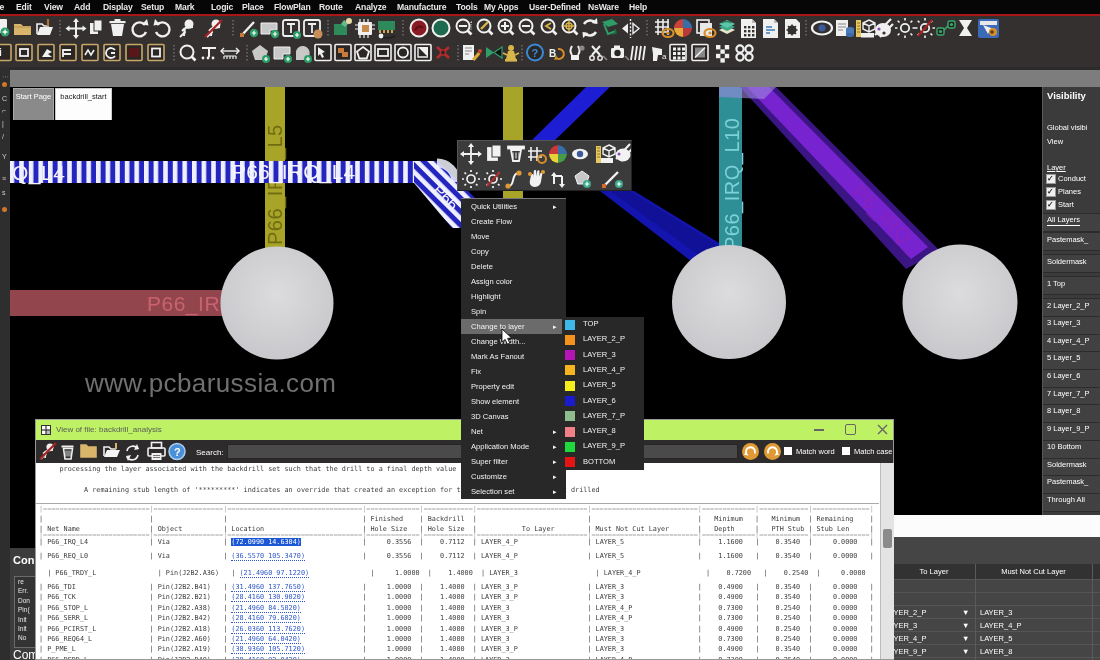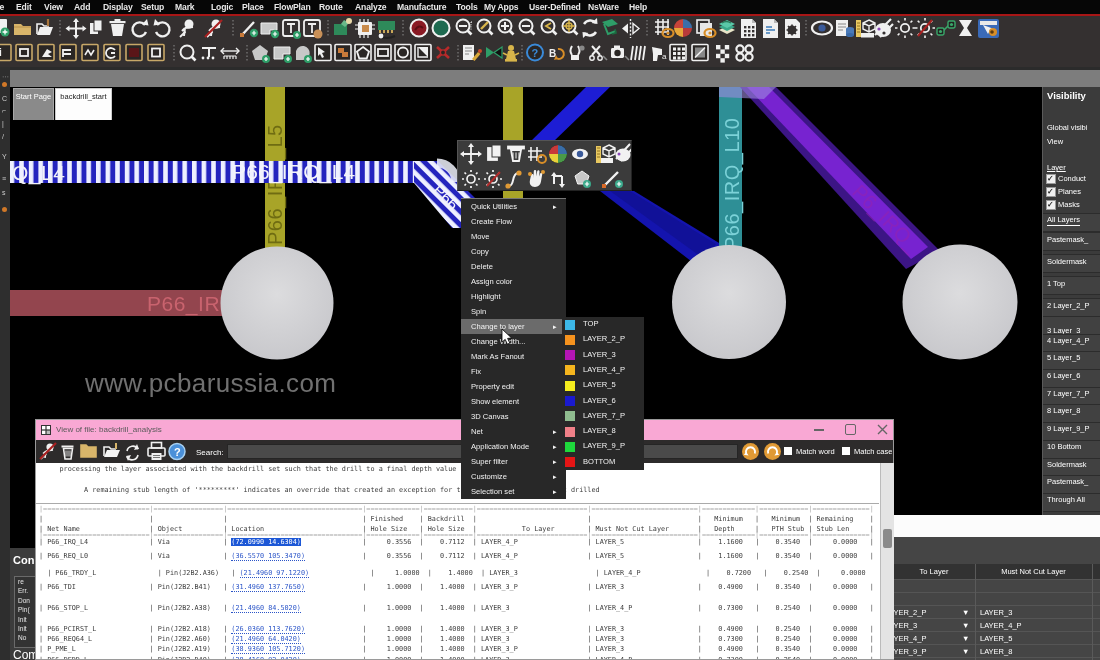--- a/index.html
+++ b/index.html
@@ -29,21 +29,21 @@
             border-left:1px solid #5a5a5a;overflow:hidden;font-size:7.5px;}
   #vispanel .t{position:absolute;left:4px;white-space:nowrap;}
   #vispanel .row{position:absolute;left:0;width:58px;height:17px;background:#414141;
                  border-top:1px solid #2c2c2c;border-bottom:1px solid #2c2c2c;}
   .cb{position:absolute;width:8px;height:8px;background:#f0f0f0;border:1px solid #999;}
   .cb:after{content:"✓";position:absolute;left:0px;top:-1px;color:#222;font-size:8px;font-weight:bold;}
   
   #conpanel{left:10px;top:548px;width:25px;height:112px;background:#3c3c3c;color:#fff;overflow:hidden;}
   
   #win{left:35px;top:419px;width:859px;height:241px;background:#fff;border:1px solid #9a9a9a;box-sizing:border-box;}
-  #wtitle{left:0;top:0;width:857px;height:20px;background:#f9a8d4;border-bottom:1px solid #ddd;}
+  #wtitle{left:0;top:0;width:857px;height:20px;background:#bef264;border-bottom:1px solid #ddd;}
   #wtools{left:0;top:20px;width:857px;height:23px;background:#2d2b2b;}
   #wsearch{left:191px;top:4px;width:511px;height:15px;background:#4a4a4a;border:1px solid #252525;box-sizing:border-box;}
   #wbody{left:0;top:43px;width:857px;height:196px;background:#fff;overflow:hidden;
          font-family:"Liberation Mono", monospace;font-size:6.8px;color:#3c3c3c;}
   #wbody pre{margin:0;position:absolute;left:3px;line-height:10.35px;letter-spacing:0;}
   .seprow{color:#a8a8a8;}
   #wscroll{left:844px;top:43px;width:14px;height:196px;background:#e4e4e4;border-left:1px solid #bbb;box-sizing:border-box;}
   #wthumb{left:2px;top:66px;width:9px;height:19px;background:#8b8b8b;border-radius:2px;}
   .loc{color:#2b55c8;border-bottom:1px dotted #2b55c8;}
   .locsel{color:#fff;background:#1c57d6;}
@@ -445,33 +445,33 @@
   <div id="vispanel" class="abs">
     <div class="t" style="top:3px;font-size:9.5px;font-weight:bold">Visibility</div>
     <div class="t" style="top:36px">Global visibi</div>
     <div class="t" style="top:50px">View</div>
     <div class="t" style="top:76px;text-decoration:underline">Layer</div>
     <span class="cb" style="left:3px;top:87px"></span>
     <div class="t" style="left:15px;top:87px">Conduct</div>
     <span class="cb" style="left:3px;top:100px"></span>
     <div class="t" style="left:15px;top:100px">Planes</div>
     <span class="cb" style="left:3px;top:113px"></span>
-    <div class="t" style="left:15px;top:113px">Masks</div>
+    <div class="t" style="left:15px;top:113px">Start</div>
     <div class="row" style="top:126px"></div>
     <div class="t" style="top:128px;border-bottom:1px solid #fff;padding-bottom:1px">All Layers</div>
     <div class="row" style="top:145px"></div>
     <div class="t" style="top:148px">Pastemask_</div>
     <div class="row" style="top:167px"></div>
     <div class="t" style="top:170px">Soldermask</div>
     <div class="row" style="top:189px"></div>
     <div class="t" style="top:192px">1 Top</div>
     <div class="row" style="top:211px"></div>
     <div class="t" style="top:214px">2 Layer_2_P</div>
     <div class="row" style="top:229px"></div>
-    <div class="t" style="top:239px">3 Layer_3</div>
+    <div class="t" style="top:231px">3 Layer_3</div>
     <div class="row" style="top:247px"></div>
     <div class="t" style="top:249px">4 Layer_4_P</div>
     <div class="row" style="top:264px"></div>
     <div class="t" style="top:266px">5 Layer_5</div>
     <div class="row" style="top:282px"></div>
     <div class="t" style="top:284px">6 Layer_6</div>
     <div class="row" style="top:300px"></div>
     <div class="t" style="top:302px">7 Layer_7_P</div>
     <div class="row" style="top:317px"></div>
     <div class="t" style="top:319px">8 Layer_8</div>
@@ -587,21 +587,23 @@
       <pre style="top:22px">           A remaining stub length of '*********' indicates an override that created an exception for the pin or via that was not drilled</pre>
       <div class="abs" style="left:0;top:40px;width:843px;height:1px;background:#aaa"></div>
       <pre style="top:41px" class="seprow">|==========================|=================|=================================|=============|============|===========================|==========================|=============|============|==============|</pre>
       <pre style="top:60.5px">| Net Name                 | Object          | Location                        | Hole Size   | Hole Size  |           To Layer        | Must Not Cut Layer       |   Depth     |   PTH Stub | Stub Len     |</pre>
       <pre style="top:50.5px">|                          |                 |                                 | Finished    | Backdrill  |                           |                          |   Minimum   |   Minimum  | Remaining    |</pre>
       <pre style="top:67px" class="seprow">|==========================|=================|=================================|=============|============|===========================|==========================|=============|============|==============|</pre>
       <pre style="top:74px">| P66_IRQ_L4               | Via             | <span class="locsel">(72.0990 14.6304)</span>               |     0.3556  |    0.7112  | LAYER_4_P                 | LAYER_5                  |    1.1600   |    0.3540  |     0.0000   |</pre>
       <pre style="top:88.00px">| P66_REQ_L0               | Via             | <span class="loc">(36.5570 105.3470)</span>              |     0.3556  |    0.7112  | LAYER_4_P                 | LAYER_5                  |    1.1600   |    0.3540  |     0.0000   |</pre>
       <pre style="top:105px">  | P66_TRDY_L               | Pin(J2B2.A36)   | <span class="loc">(21.4960 97.1220)</span>               |     1.0000  |    1.4000  | LAYER_3                   | LAYER_4_P                |    0.7200   |    0.2540  |     0.0000  </pre>
       <pre style="top:119.10px">| P66_TDI                  | Pin(J2B2.B41)   | <span class="loc">(31.4960 137.7650)</span>              |     1.0000  |    1.4000  | LAYER_3_P                 | LAYER_3                  |    0.4900   |    0.3540  |     0.0000   |</pre>
+      <pre style="top:129.40px">| P66_TCK                  | Pin(J2B2.B21)   | <span class="loc">(28.4160 130.9020)</span>              |     1.0000  |    1.4000  | LAYER_3_P                 | LAYER_3                  |    0.4900   |    0.3540  |     0.0000   |</pre>
       <pre style="top:139.80px">| P66_STOP_L               | Pin(J2B2.A38)   | <span class="loc">(21.4960 84.5020)</span>               |     1.0000  |    1.4000  | LAYER_3                   | LAYER_4_P                |    0.7300   |    0.2540  |     0.0000   |</pre>
+      <pre style="top:150.10px">| P66_SERR_L               | Pin(J2B2.B42)   | <span class="loc">(28.4160 79.6020)</span>               |     1.0000  |    1.4000  | LAYER_3                   | LAYER_4_P                |    0.7300   |    0.2540  |     0.0000   |</pre>
       <pre style="top:160.50px">| P66_PCIRST_L             | Pin(J2B2.A18)   | <span class="loc">(26.0360 113.7620)</span>              |     1.0000  |    1.4000  | LAYER_3_P                 | LAYER_3                  |    0.4900   |    0.2540  |     0.0000   |</pre>
       <pre style="top:170.80px">| P66_REQ64_L              | Pin(J2B2.A60)   | <span class="loc">(21.4960 64.0420)</span>               |     1.0000  |    1.4000  | LAYER_3                   | LAYER_3                  |    0.7300   |    0.2540  |     0.0000   |</pre>
       <pre style="top:181.20px">| P_PME_L                  | Pin(J2B2.A19)   | <span class="loc">(38.9360 105.7120)</span>              |     1.0000  |    1.4000  | LAYER_3_P                 | LAYER_3                  |    0.4900   |    0.3540  |     0.0000   |</pre>
       <pre style="top:191.50px">| P66_PERR_L               | Pin(J2B2.B40)   | <span class="loc">(28.4160 92.0420)</span>               |     1.0000  |    1.4000  | LAYER_3                   | LAYER_4_P                |    0.7300   |    0.2540  |     0.0000   |</pre>
 
     </div>
     <div id="wscroll" class="abs">
       <div id="wthumb" class="abs"></div>
     </div>
   </div>

